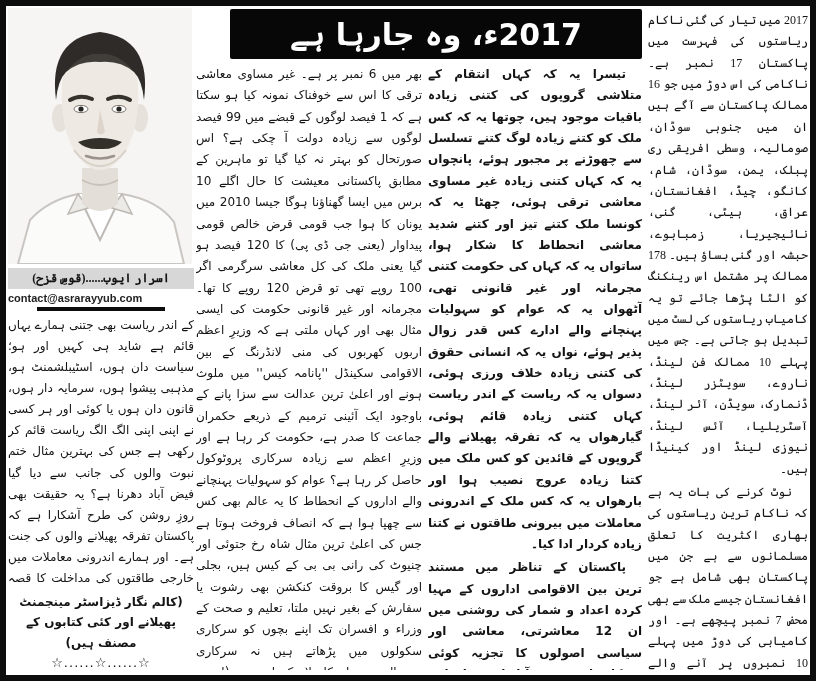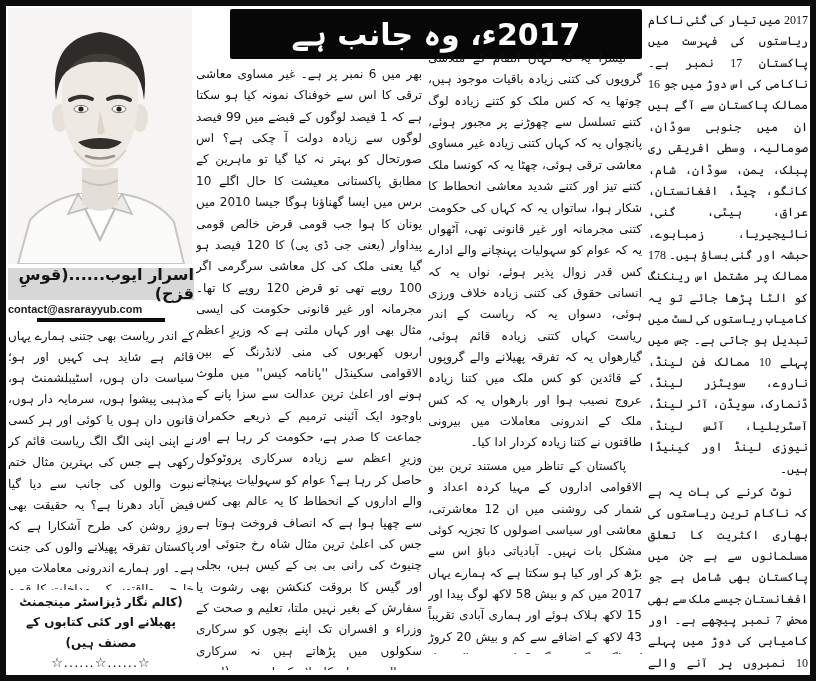--- a/index.html
+++ b/index.html
@@ -28,41 +28,41 @@
     position:absolute;
     direction:rtl;
     text-align:justify;
     overflow:hidden;
     font-size:12px;
     line-height:1.78;
   }
   .tcol p{margin:0 0 2px 0;}
   .tcol p.indent{text-indent:16px;}
   .col-right  {left:642px;top:4px; width:160px;height:660px;font-family:Liberation Serif, serif;}
-  .col-middle {left:422px;top:42px;width:214px;height:606px;}
+  .col-middle {left:422px;top:58px;width:214px;height:606px;font-weight:bold;}
   .col-midleft{left:190px;top:58px;width:226px;height:606px;}
   
   .col-left{
     position:absolute;left:2px;top:2px;width:186px;height:664px;
     display:flex;flex-direction:column;
   }
   .photo-frame{
     width:184px;height:256px;
     background:#f5f4f2;
     overflow:hidden;
     flex:0 0 auto;
   }
   .photo-frame svg{display:block;}
   .byline-band{
     margin-top:4px;
     background:#d7d7d7;
     height:32px;
     display:flex;align-items:center;justify-content:center;
     direction:rtl;
-    font-size:16px;font-weight:bold;
+    font-size:12px;font-weight:bold;font-family:Liberation Serif, serif;
   }
   .email-line{
     font-size:11px;font-weight:bold;color:#222;
     padding:3px 0 1px 0;
     font-family:"Liberation Sans","DejaVu Sans",sans-serif;
     text-decoration:none;
   }
   .email-divider{
     width:128px;height:6px;background:#0c0c0c;
     margin:2px auto 4px auto;
@@ -86,21 +86,21 @@
     letter-spacing:1px;
     padding:2px 0 2px 0;
   }
 </style>
 </head>
 <body>
 
 <div class="page">
 
   <div class="title-banner">
-    <span>2017ء، وہ جانب ہے</span>
+    <span>2017ء، وہ جارہا ہے</span>
   </div>
 
   <div class="tcol col-right">
     <p>2017 میں تیار کی گئی ناکام ریاستوں کی فہرست میں پاکستان 17 نمبر ہے۔ ناکامی کی اس دوڑ میں جو 16 ممالک پاکستان سے آگے ہیں ان میں جنوبی سوڈان، صومالیہ، وسطی افریقی ری پبلک، یمن، سوڈان، شام، کانگو، چیڈ، افغانستان، عراق، ہیٹی، گنی، نائیجیریا، زمبابوے، حبشہ اور گنی بساؤ ہیں۔ 178 ممالک پر مشتمل اس رینکنگ کو الٹا پڑھا جائے تو یہ کامیاب ریاستوں کی لسٹ میں تبدیل ہو جاتی ہے۔ جس میں پہلے 10 ممالک فن لینڈ، ناروے، سویٹزر لینڈ، ڈنمارک، سویڈن، آئر لینڈ، آسٹریلیا، آئس لینڈ، نیوزی لینڈ اور کینیڈا ہیں۔</p>
     <p class="indent">نوٹ کرنے کی بات یہ ہے کہ ناکام ترین ریاستوں کی بھاری اکثریت کا تعلق مسلمانوں سے ہے جن میں پاکستان بھی شامل ہے جو افغانستان جیسے ملک سے بھی محض 7 نمبر پیچھے ہے۔ اور کامیابی کی دوڑ میں پہلے 10 نمبروں پر آنے والے ممالک میں تمام کے تمام ''کافروں'' کے ہیں جن میں ایک بھی ایٹمی طاقت نہیں۔</p>
     <p class="indent">یہ فہرست (جس کے حوالے سے ہر سال لکھتا ہوں) ایک تعلیمی و تحقیقی ادارے ''فنڈ فار پیس'' کی جانب سے ہر سال جاری کی جاتی ہے جس کا صدر دفتر واشنگٹن ڈی سی میں ہے، یہ غیر سرکاری و غیر منافع بخش ادارہ ہے جو 1957 میں قائم کیا گیا جس کا مقصد دنیا میں پرتشدد تنازعات کی روک تھام اور پائیدار امن کا فروغ ہے۔ اس ادارے کو ''یہود و ہنود'' کا ایجنٹ اور اس کی مرتب کردہ رینکنگ کو اسلام کے خلاف ایک بین الاقوامی سازش قرار دینے سے پہلے یہ ضرور جان لینا چاہیے کہ یہ درجہ بندی کیسے کی جاتی ہے؟</p>
 
   </div>
 
   <div class="tcol col-middle">

